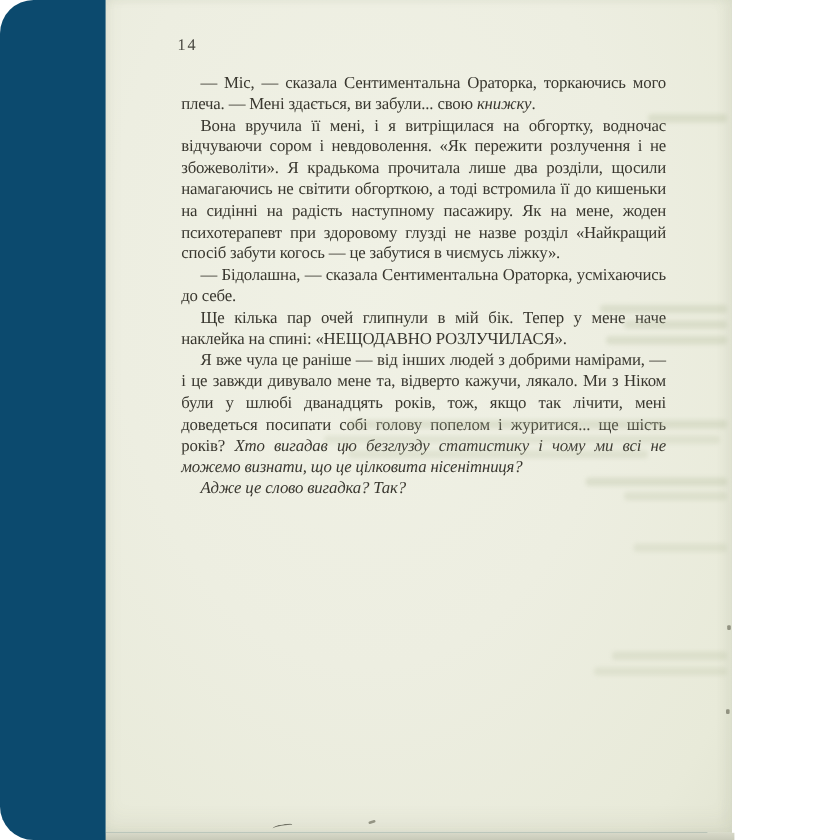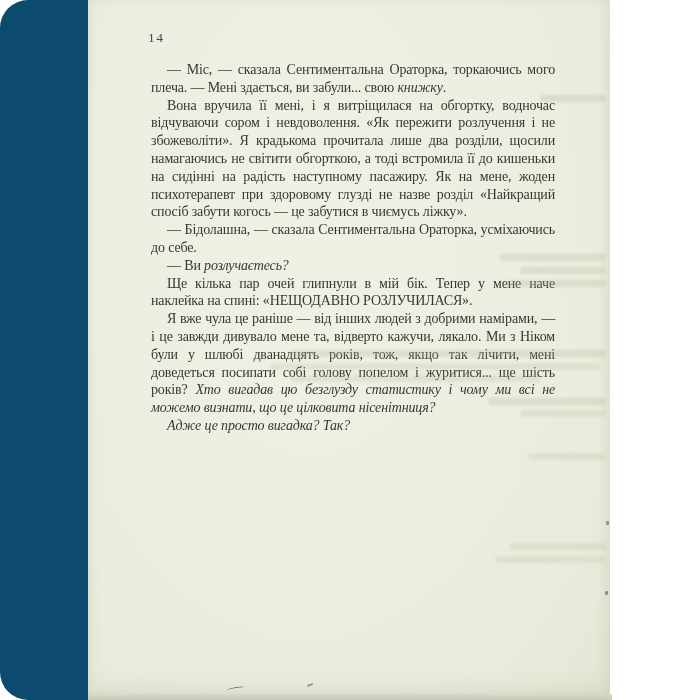--- a/index.html
+++ b/index.html
@@ -96,24 +96,23 @@
 <div class="photo">
 
   <div class="page">
 
     <div class="page-number">14</div>
 
     <div class="text-block">
         <p><span>— Міс, — сказала Сентиментальна Ораторка, торкаючись мого плеча. — Мені здається, ви забули... свою </span><em>книжку</em><span>.</span></p>
         <p><span>Вона вручила її мені, і я витріщилася на обгортку, водночас відчуваючи сором і невдоволення. «Як пережити розлучення і не збожеволіти». Я крадькома прочитала лише два розділи, щосили намагаючись не світити обгорткою, а тоді встромила її до кишеньки на сидінні на радість наступному пасажиру. Як на мене, жоден психотерапевт при здоровому глузді не назве розділ «Найкращий спосіб забути когось — це забутися в чиємусь ліжку».</span></p>
         <p><span>— Бідолашна, — сказала Сентиментальна Ораторка, усміхаючись до себе.</span></p>
-        <p><span>— Ви </span><em>розлучаєтесь?</em></p>
         <p><span>Ще кілька пар очей глипнули в мій бік. Тепер у мене наче наклейка на спині: «НЕЩОДАВНО РОЗЛУЧИЛАСЯ».</span></p>
         <p><span>Я вже чула це раніше — від інших людей з добрими намірами, — і це завжди дивувало мене та, відверто кажучи, лякало. Ми з Ніком були у шлюбі дванадцять років, тож, якщо так лічити, мені доведеться посипати собі голову попелом і журитися... ще шість років? </span><em>Хто вигадав цю безглузду статистику і чому ми всі не можемо визнати, що це цілковита нісенітниця?</em></p>
-        <p><em>Адже це просто вигадка? Так?</em></p>
+        <p><em>Адже це слово вигадка? Так?</em></p>
       </div>
 
     <div class="ghost" style="left:452px; top:95px;  width:66px;"></div>
     <div class="ghost" style="left:412px; top:254px; width:106px;"></div>
     <div class="ghost" style="left:432px; top:267px; width:86px;"></div>
     <div class="ghost" style="left:417px; top:280px; width:101px;"></div>
     <div class="ghost" style="left:202px; top:350px; width:316px;"></div>
     <div class="ghost" style="left:182px; top:363px; width:330px; opacity:.2;"></div>
     <div class="ghost" style="left:202px; top:375px; width:250px; opacity:.22;"></div>
     <div class="ghost" style="left:400px; top:398px; width:118px;"></div>

